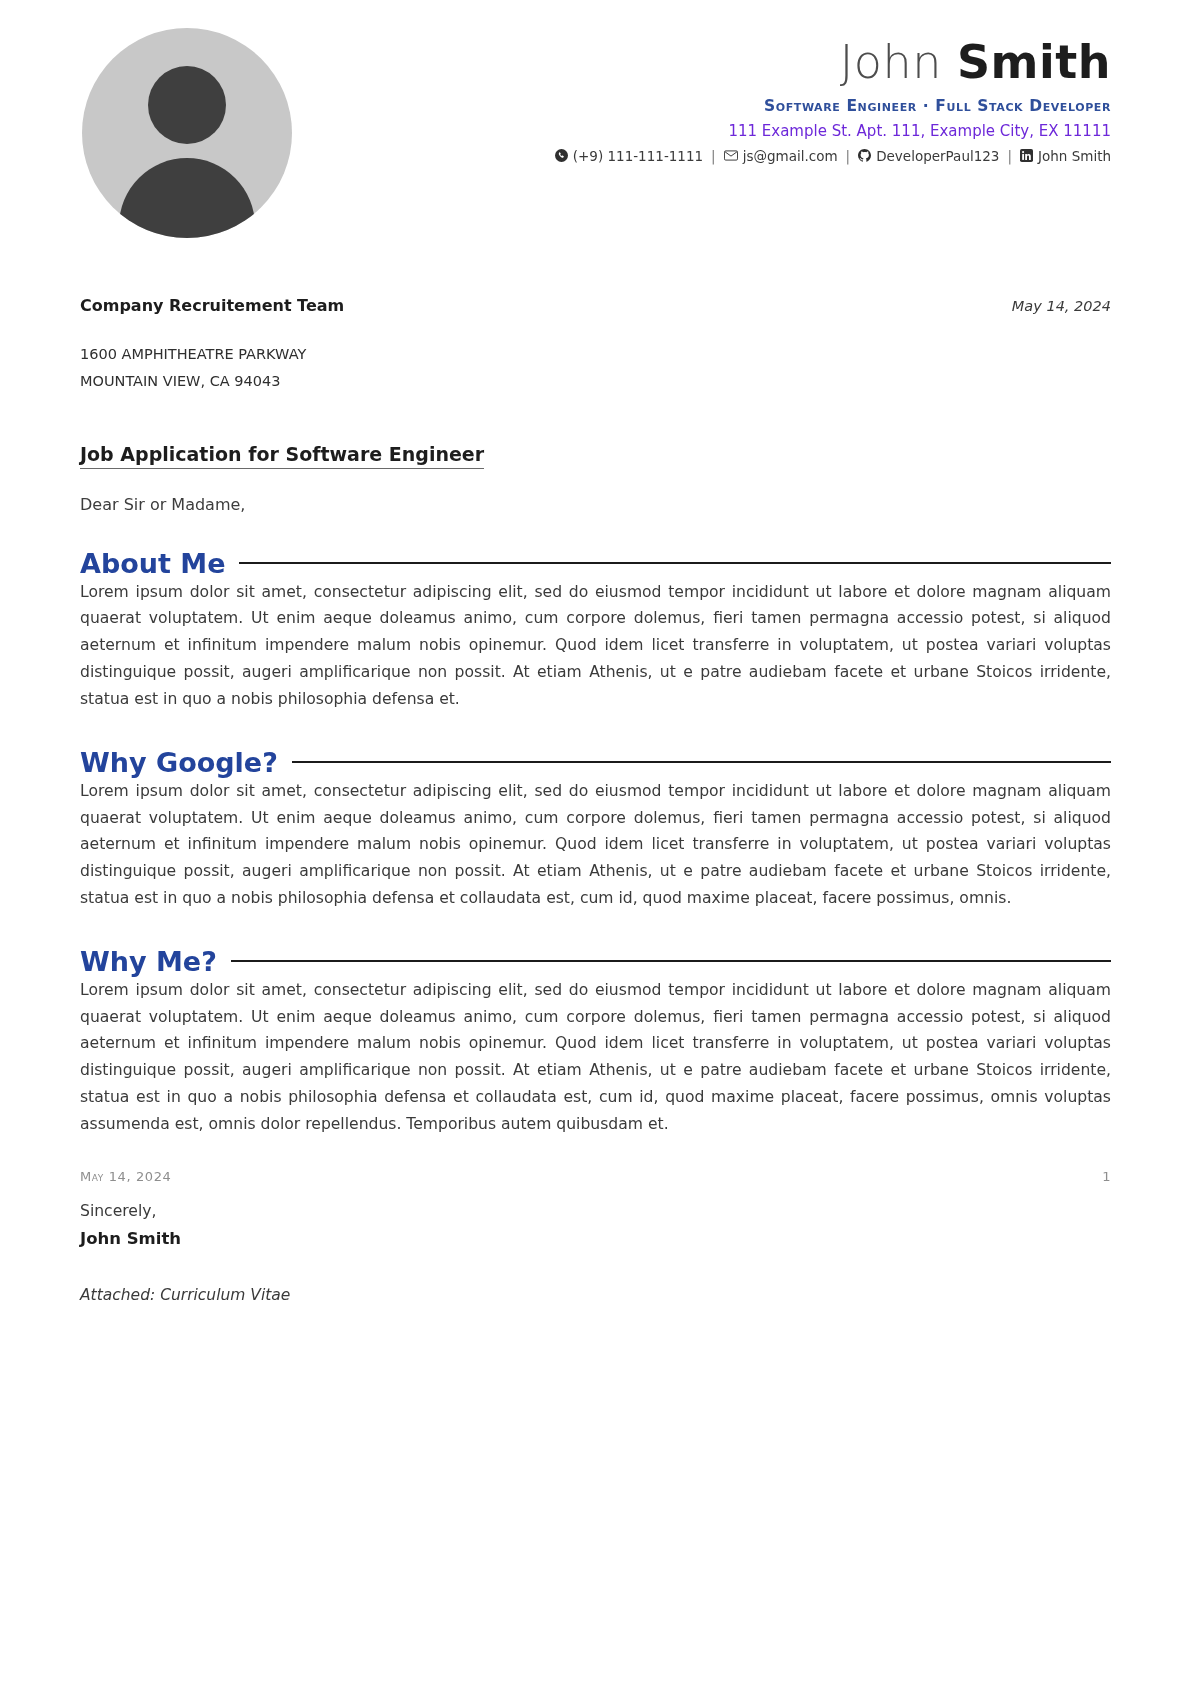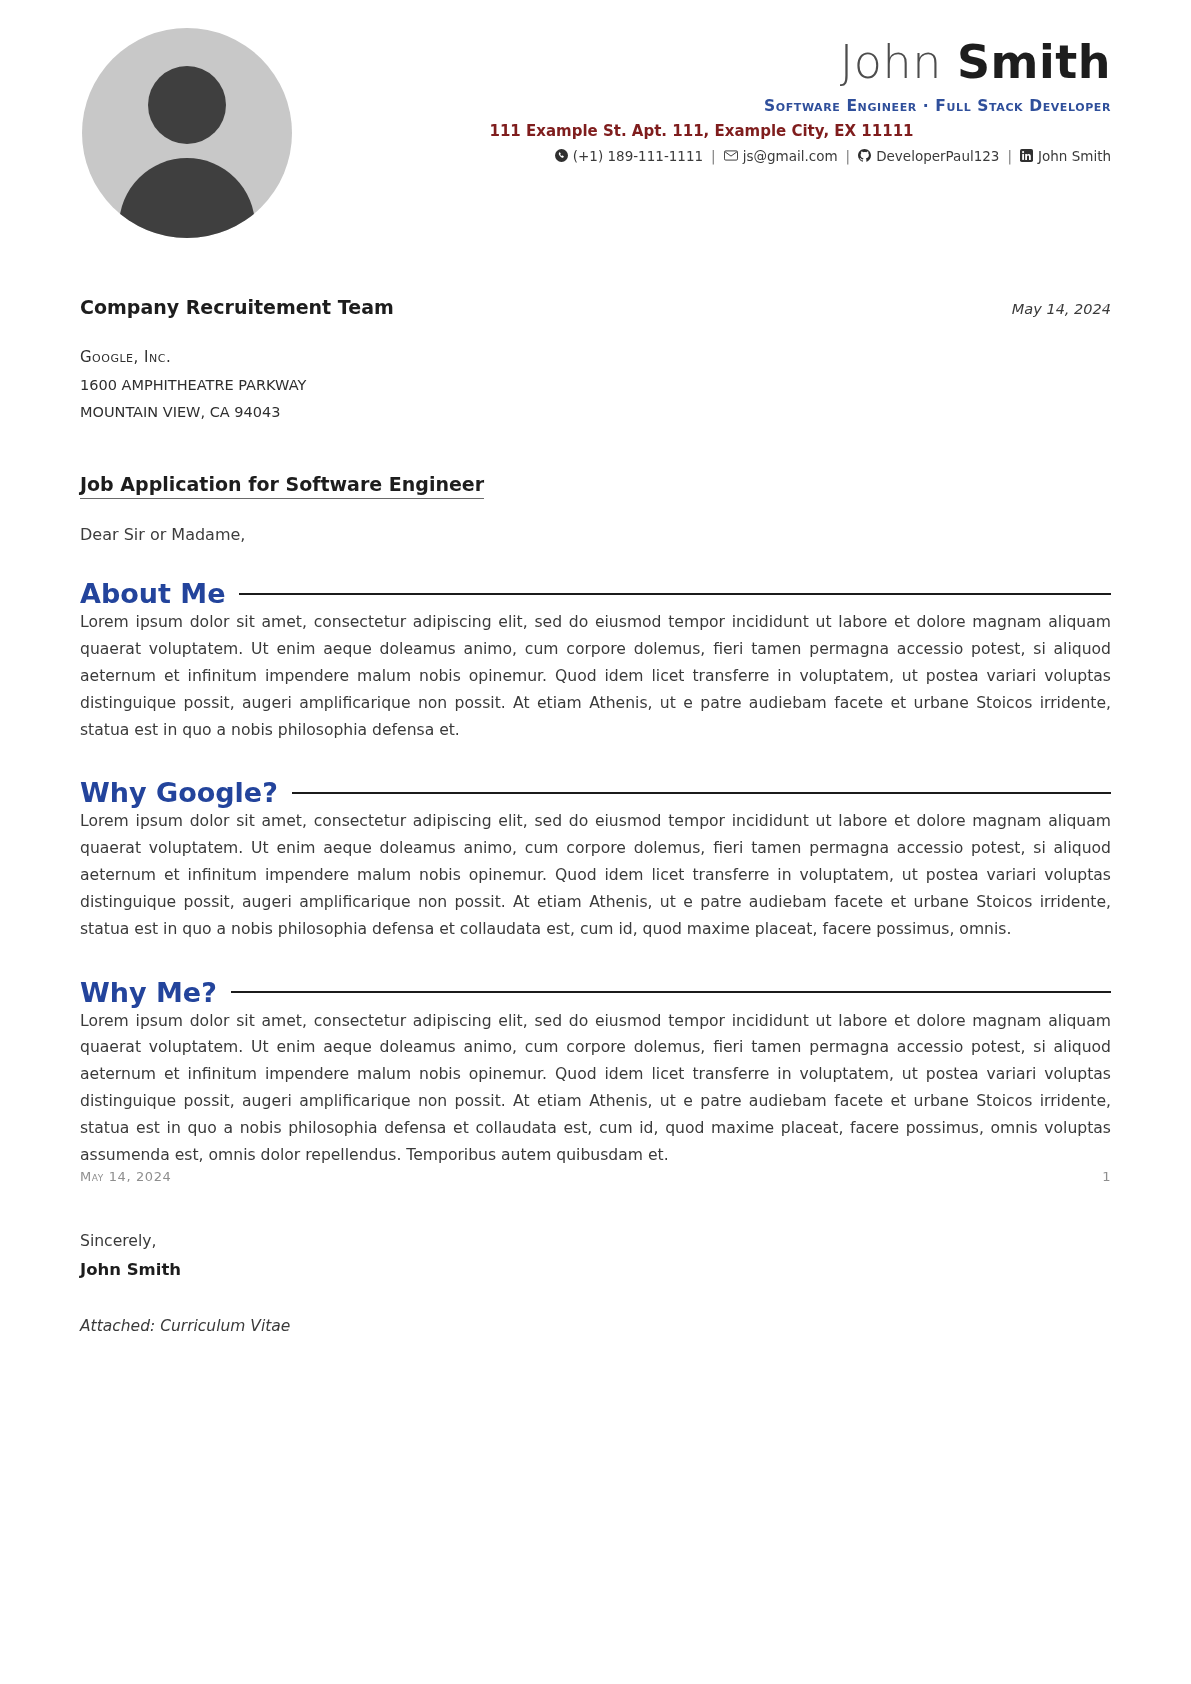--- a/index.html
+++ b/index.html
@@ -82,23 +82,22 @@
     margin-top: 9px;
     font-size: 15.5px;
     font-weight: 600;
     color: #2f4f9b;
     font-variant: small-caps;
     letter-spacing: 0.6px;
   }
   .address-line {
     margin-top: 7px;
     font-size: 15px;
-    font-weight: 700;
-    color: #7f1d1d;
-    text-align: center;
+    font-weight: 400;
+    color: #6d28d9;
   }
   .contact-line {
     margin-top: 8px;
     font-size: 13.5px;
     color: #3a3a3a;
     display: flex;
     justify-content: flex-end;
     align-items: center;
     gap: 6px;
     white-space: nowrap;
@@ -119,21 +118,21 @@
   .ic svg { display: block; }
 
   
   .recipient-row {
     display: flex;
     justify-content: space-between;
     align-items: baseline;
     margin-top: 58px;
   }
   .recipient-name {
-    font-size: 19px;
+    font-size: 16px;
     font-weight: 700;
     color: #1d1d1d;
   }
   .letter-date {
     font-size: 14.5px;
     font-style: italic;
     color: #3a3a3a;
   }
   .company-block {
     margin-top: 26px;
@@ -250,21 +249,21 @@
 
       <div class="contact-line">
 
         <span class="contact-item">
           <span class="ic">
             <svg width="13" height="13" viewBox="0 0 16 16">
                 <circle cx="8" cy="8" r="8" fill="#2f2f2f"></circle>
                 <path d="M5.2 4.3c.3-.3.8-.3 1 .1l.8 1.2c.2.3.1.6-.1.8l-.5.4c.3.8 1 1.5 1.8 1.8l.4-.5c.2-.2.5-.3.8-.1l1.2.8c.4.2.4.7.1 1l-.6.6c-.3.3-.7.4-1.1.3C7 10.1 5.4 8.5 4.6 6.2c-.1-.4 0-.8.3-1.1z" fill="#fff"></path>
               </svg>
           </span>
-          <span>(+1) 189-111-1111</span>
+          <span>(+9) 111-111-1111</span>
         </span>
         <span class="contact-sep">|</span>
 
         <span class="contact-item">
           <span class="ic">
             <svg width="14" height="11" viewBox="0 0 18 13">
                 <rect x="0.6" y="0.6" width="16.8" height="11.8" rx="1.6" fill="none" stroke="#2f2f2f" stroke-width="1.2"></rect>
                 <path d="M1.4 1.8 9 7.3l7.6-5.5" fill="none" stroke="#2f2f2f" stroke-width="1.2"></path>
               </svg>
           </span>
@@ -297,21 +296,20 @@
       </div>
     </div>
   </div>
 
   <div class="recipient-row">
     <div class="recipient-name">Company Recruitement Team</div>
     <div class="letter-date">May 14, 2024</div>
   </div>
 
   <div class="company-block">
-    <div class="company-name">Google, Inc.</div>
     <div class="company-addr">1600 AMPHITHEATRE PARKWAY</div>
     <div class="company-addr">MOUNTAIN VIEW, CA 94043</div>
   </div>
 
   <div>
     <div class="subject">Job Application for Software Engineer</div>
   </div>
   <div class="greeting">Dear Sir or Madame,</div>
 
   <div class="section">

